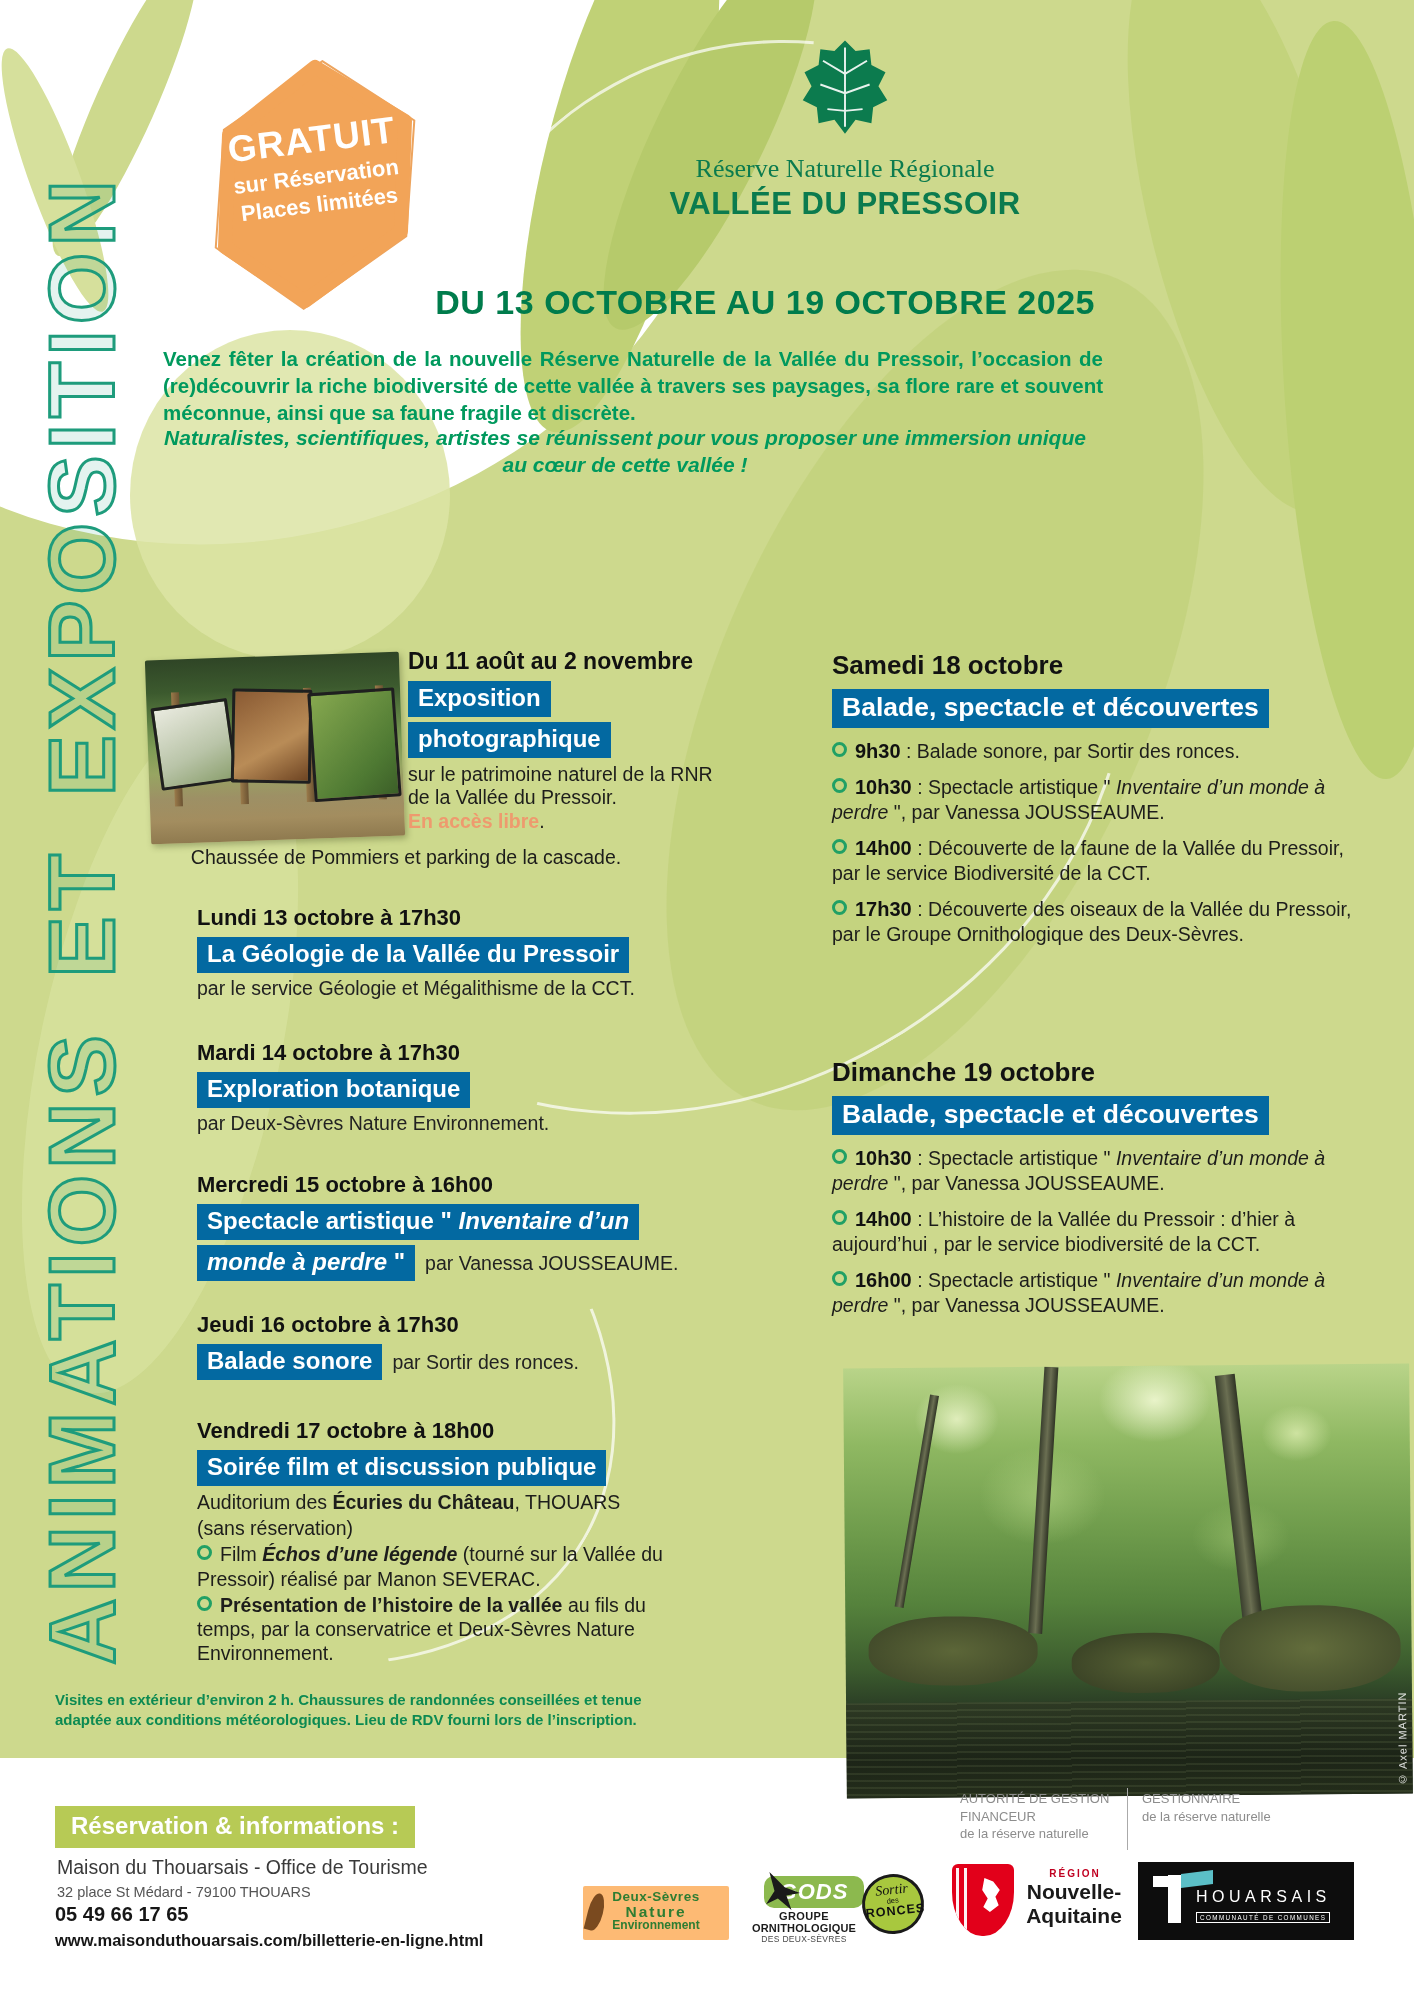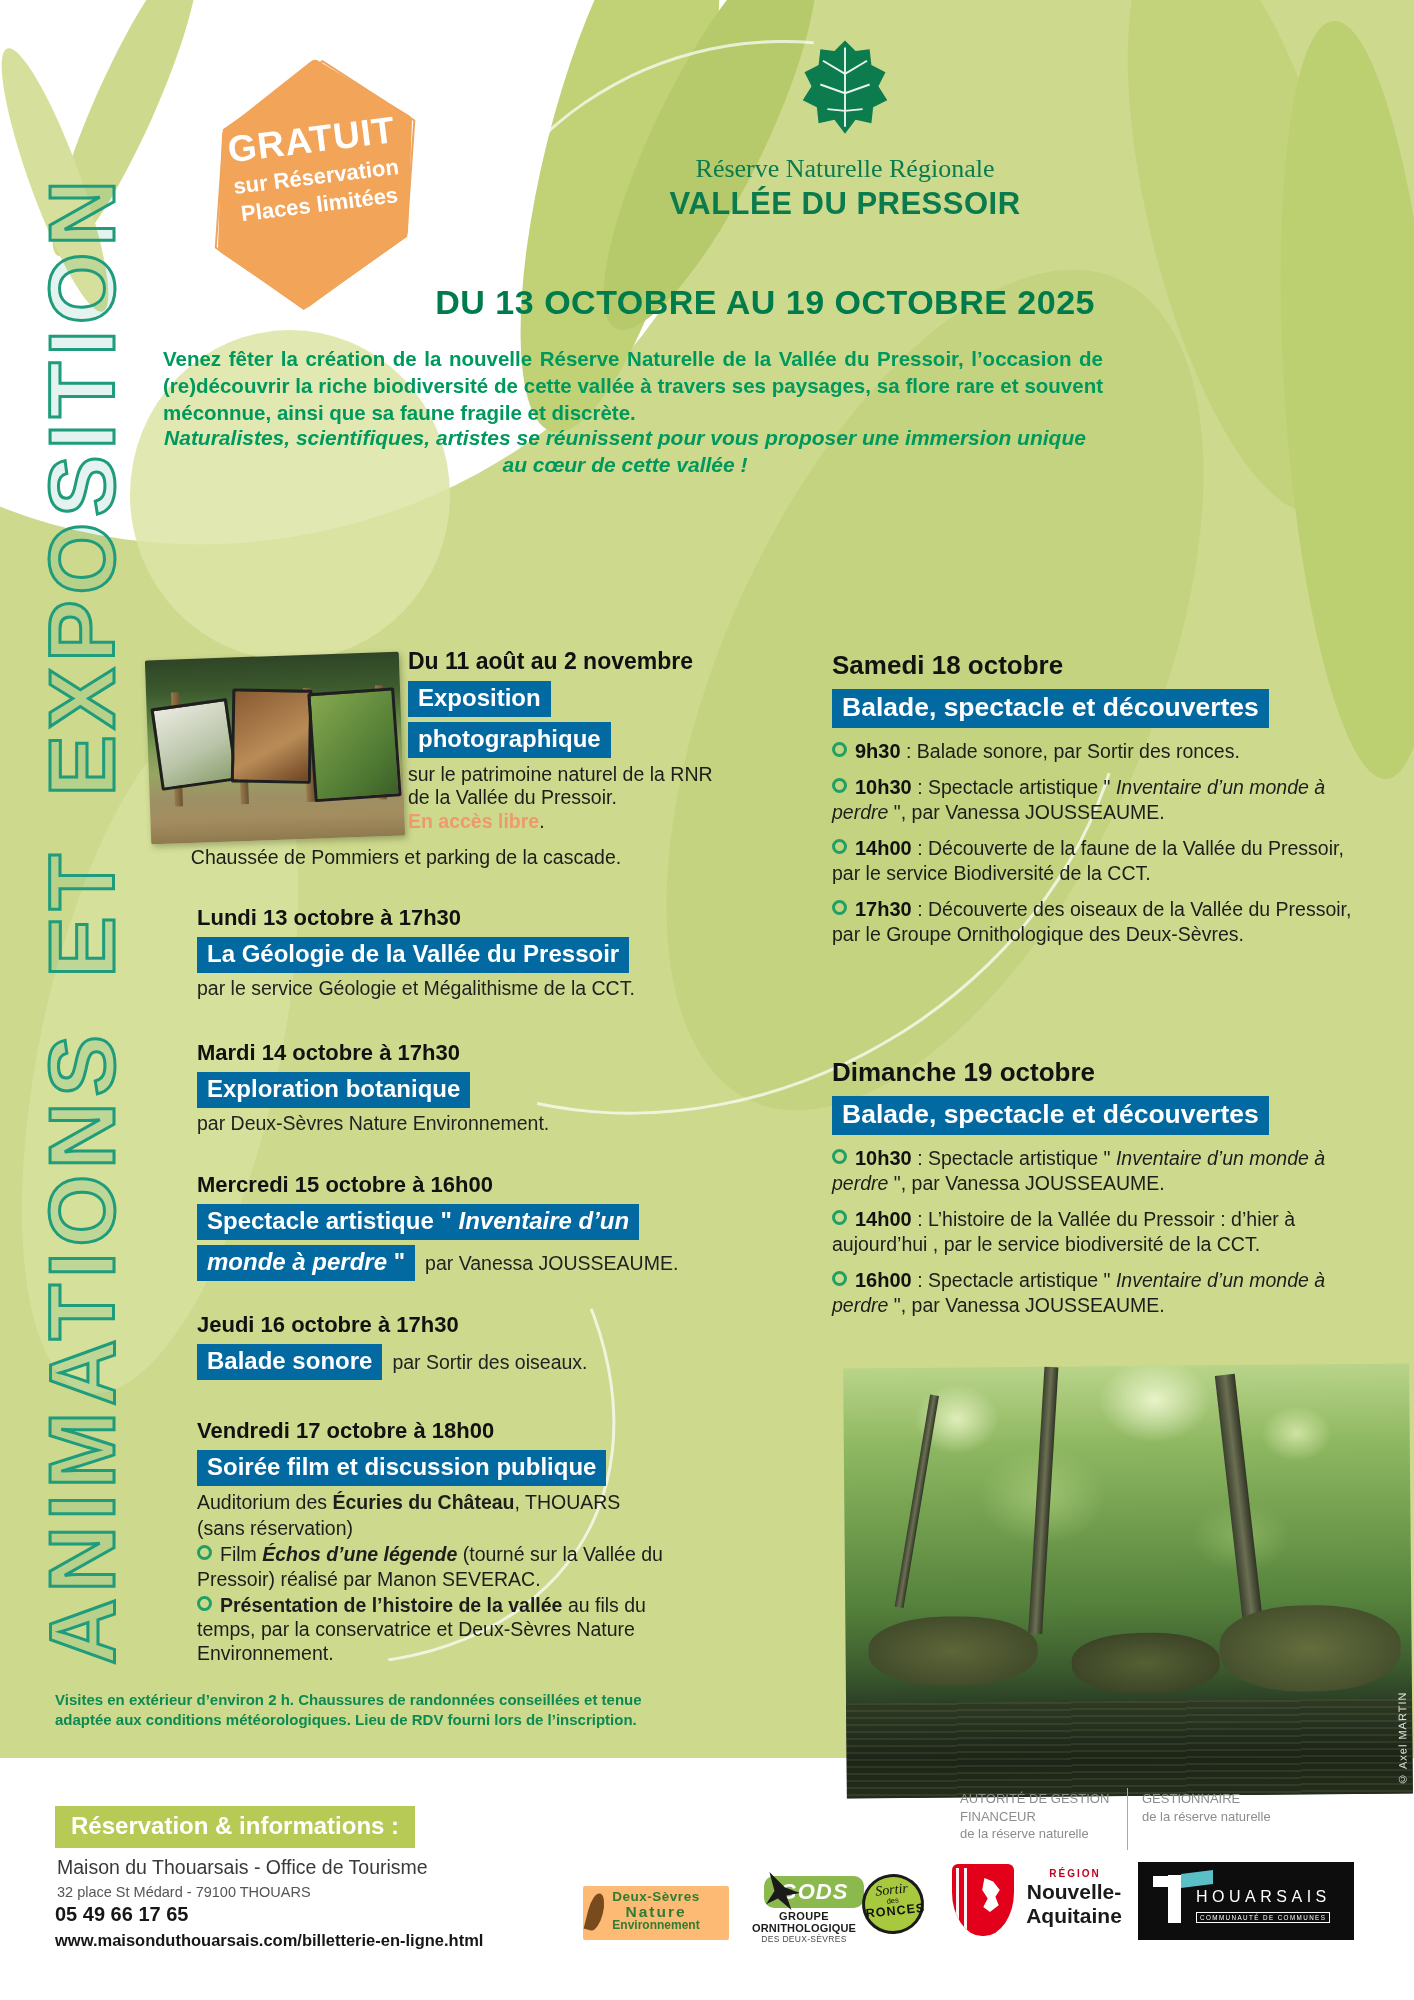--- a/index.html
+++ b/index.html
@@ -239,21 +239,21 @@
   </div>
 
   <div class="event" style="top:1172px">
     <div class="date">Mercredi 15 octobre à 16h00</div>
     <div class="hl-line"><span class="hl t24"><span>Spectacle artistique " </span><i>Inventaire d’un</i></span></div>
     <div class="hl-line"><span class="hl t24"><i>monde à perdre</i><span> "</span></span><span class="by-inline">par Vanessa JOUSSEAUME.</span></div>
   </div>
 
   <div class="event" style="top:1312px">
     <div class="date">Jeudi 16 octobre à 17h30</div>
-    <div class="hl-line"><span class="hl t24">Balade sonore</span><span class="by-inline">par Sortir des oiseaux.</span></div>
+    <div class="hl-line"><span class="hl t24">Balade sonore</span><span class="by-inline">par Sortir des ronces.</span></div>
   </div>
 
   <div class="event" style="top:1418px">
     <div class="date">Vendredi 17 octobre à 18h00</div>
     <div class="hl-line"><span class="hl t24">Soirée film et discussion publique</span></div>
     <div class="fbody">
       <p><span>Auditorium des </span><b>Écuries du Château</b><span>, THOUARS</span></p>
       <p>(sans réservation)</p>
       <p><span class="ring"></span><span>Film </span><b><i>Échos d’une légende</i></b><span> (tourné sur la Vallée du Pressoir) réalisé par Manon SEVERAC.</span></p>
       <p><span class="ring"></span><b>Présentation de l’histoire de la vallée</b><span> au fils du temps, par la conservatrice et Deux-Sèvres Nature Environnement.</span></p>

